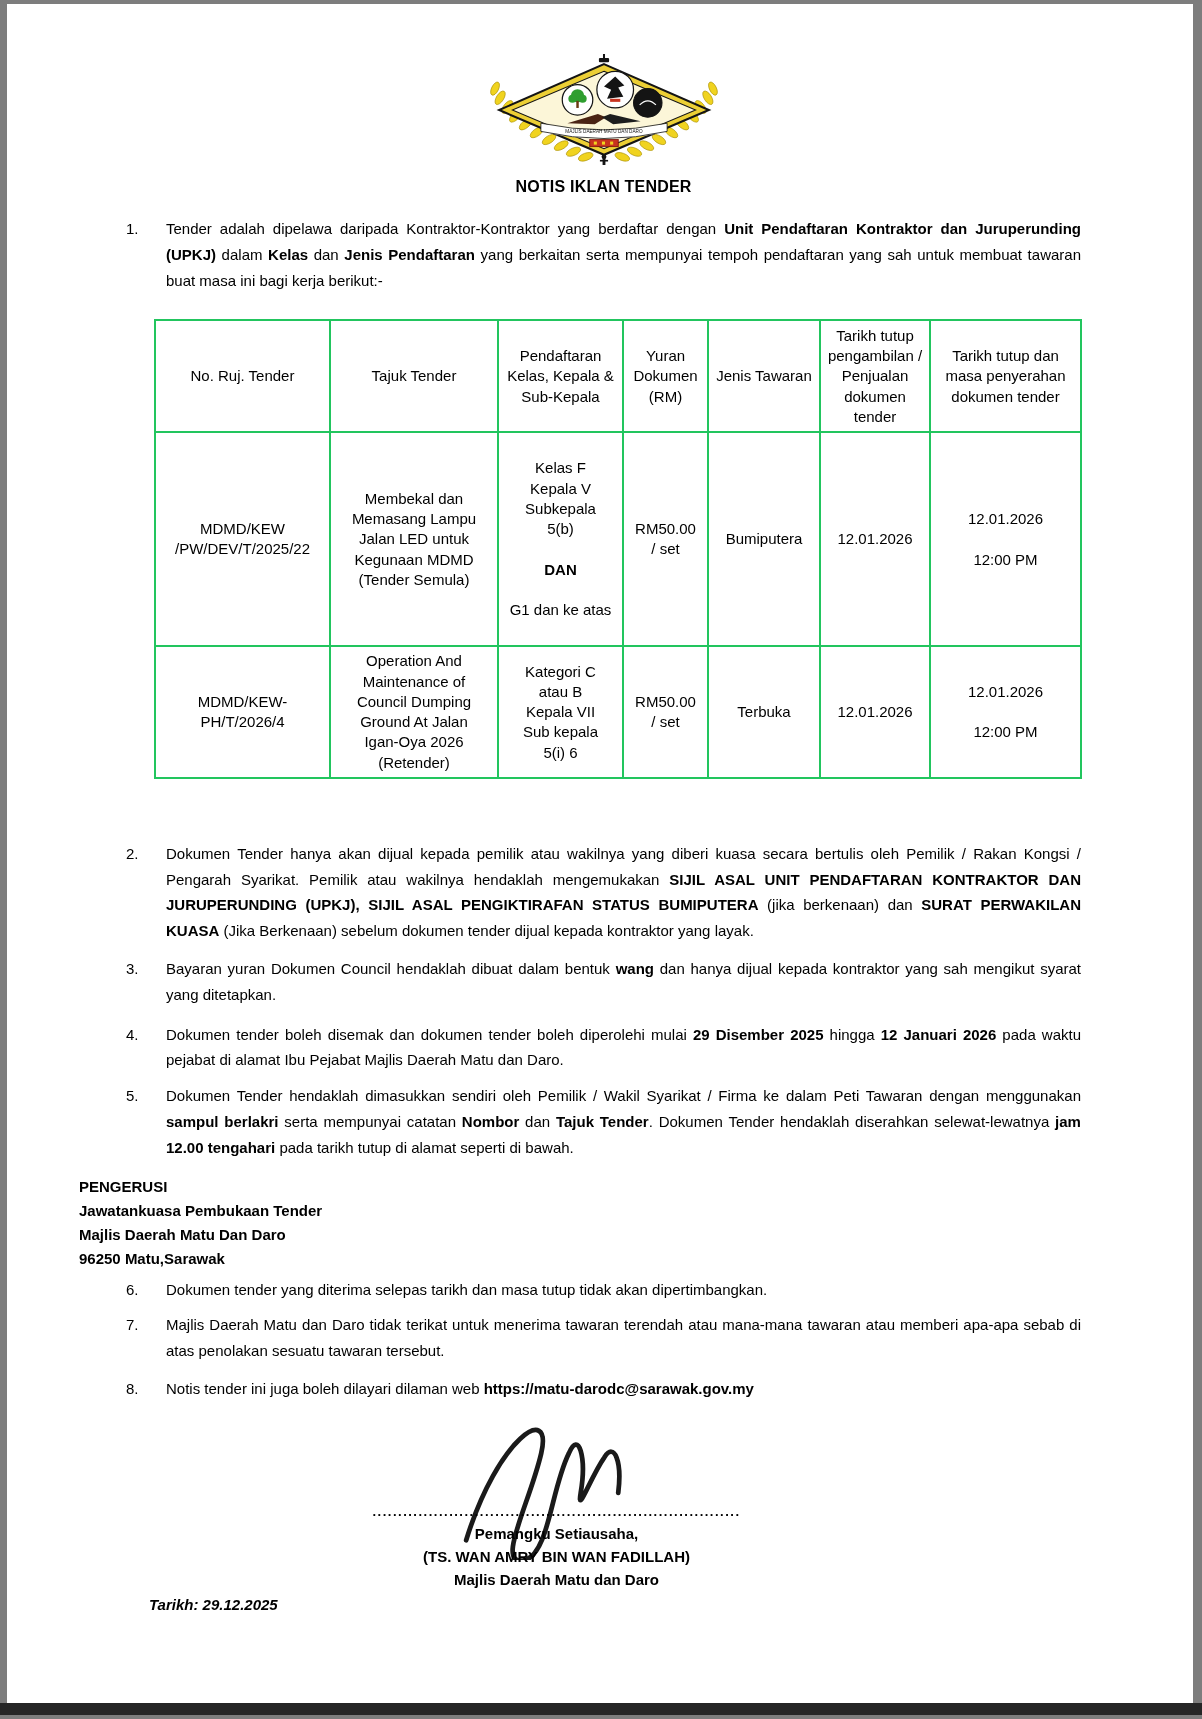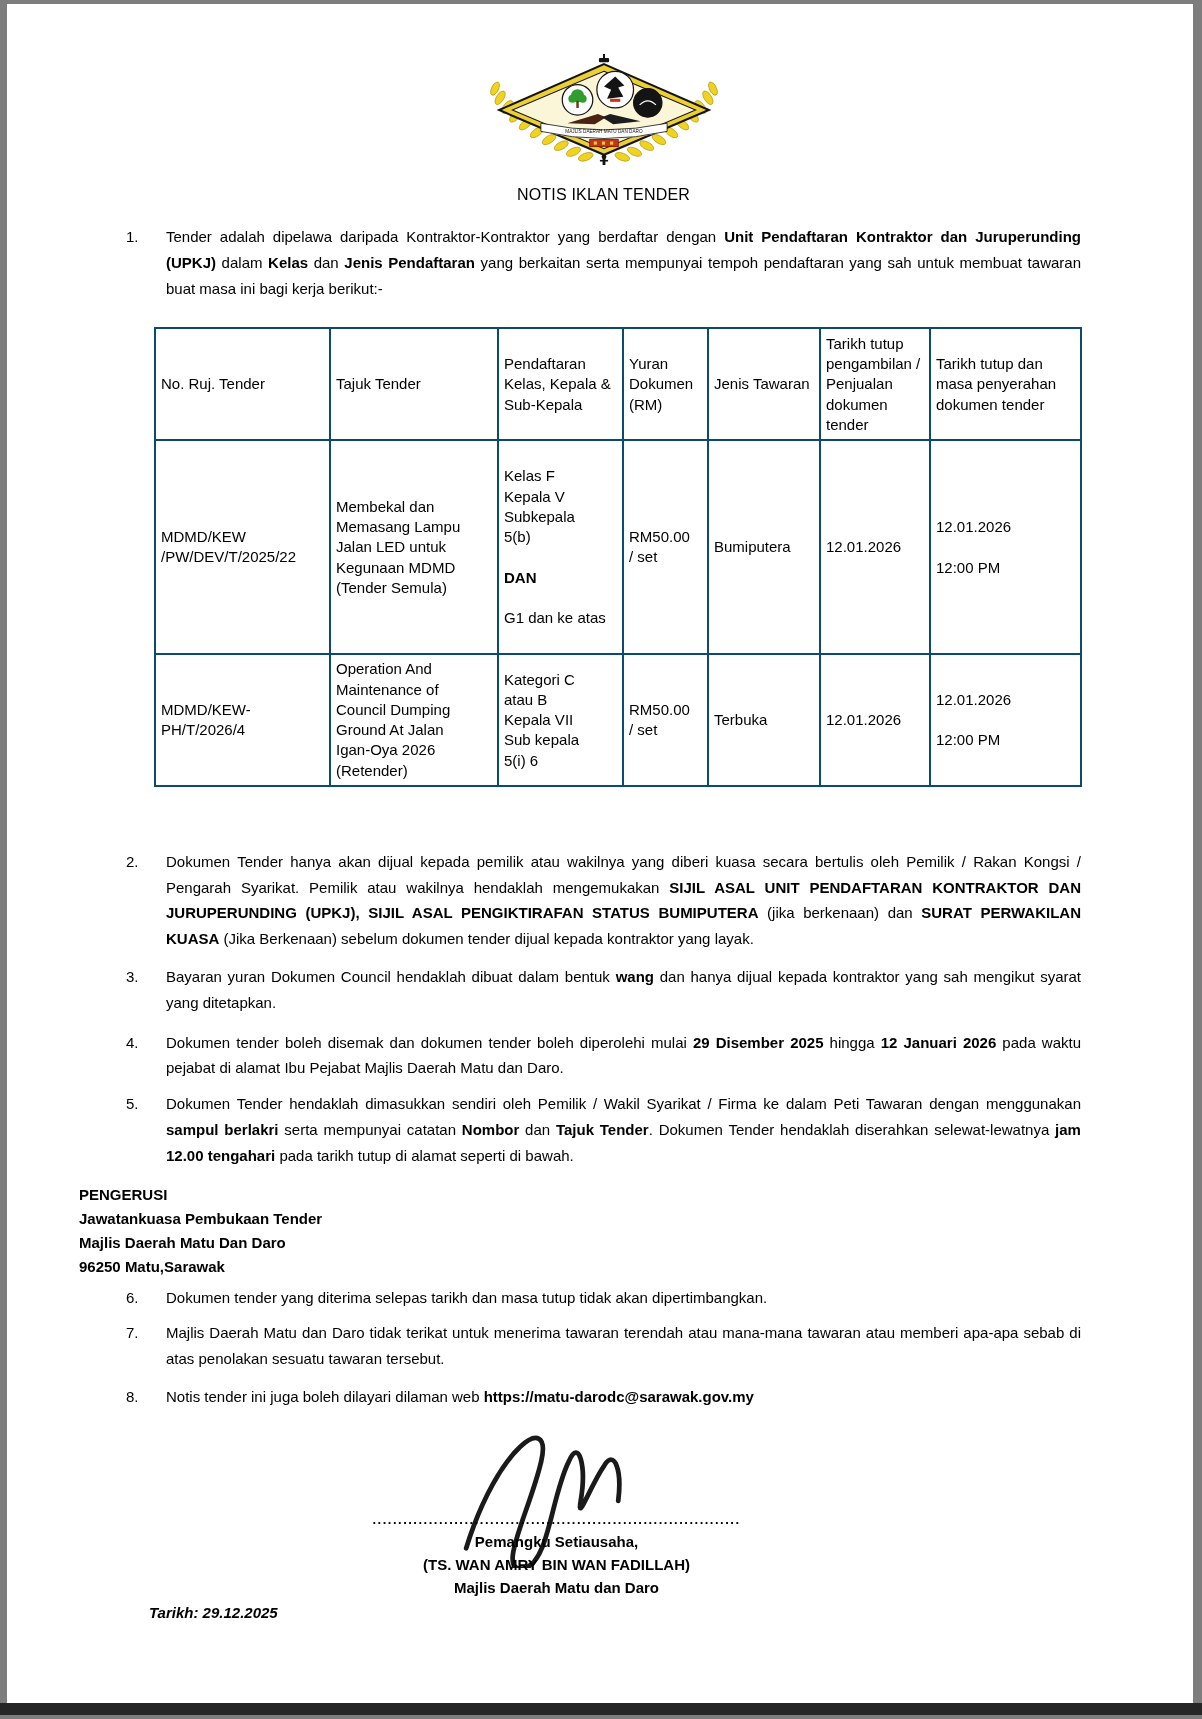--- a/index.html
+++ b/index.html
@@ -13,33 +13,33 @@
     background:#ffffff;
     margin:4px 9px 0 7px;
     min-height:1699px;
     box-sizing:border-box;
     padding:50px 112px 30px 119px;
     overflow:hidden;
   }
   .scan-bottom{height:12px;background:#262626;margin:0;}
   .logo-wrap{text-align:center;margin:0 0 6px 0;}
   .doc-title{
-    text-align:center;font-weight:normal;font-size:16px;letter-spacing:.2px;margin-top:16px;
+    text-align:center;font-weight:bold;font-size:16px;letter-spacing:.2px;margin-top:8px;
   }
   .para{display:flex;margin-top:20px;font-size:15px;line-height:1.72;}
   .para .num{flex:0 0 40px;}
   .para .ptext{flex:1;}
   .para.j .ptext{text-align:justify;}
   b{font-weight:bold;}
   table.tender{
     border-collapse:collapse;margin:26px 0 0 28px;table-layout:fixed;width:926px;
     font-size:15px;
   }
   table.tender th, table.tender td{
-    border:2px solid #0c4a6e;text-align:left;vertical-align:middle;
+    border:2px solid #22c55e;text-align:center;vertical-align:middle;
     padding:4px 5px;font-weight:normal;line-height:1.35;word-wrap:break-word;
   }
   table.tender thead tr{height:112px;}
   table.tender tr.r0{height:214px;}
   table.tender tr.r1{height:118px;}
   .addr-block{
     font-weight:bold;font-size:15px;line-height:1.6;
     margin-top:14px;transform:translateX(-47px);
   }
   .sig-block{

